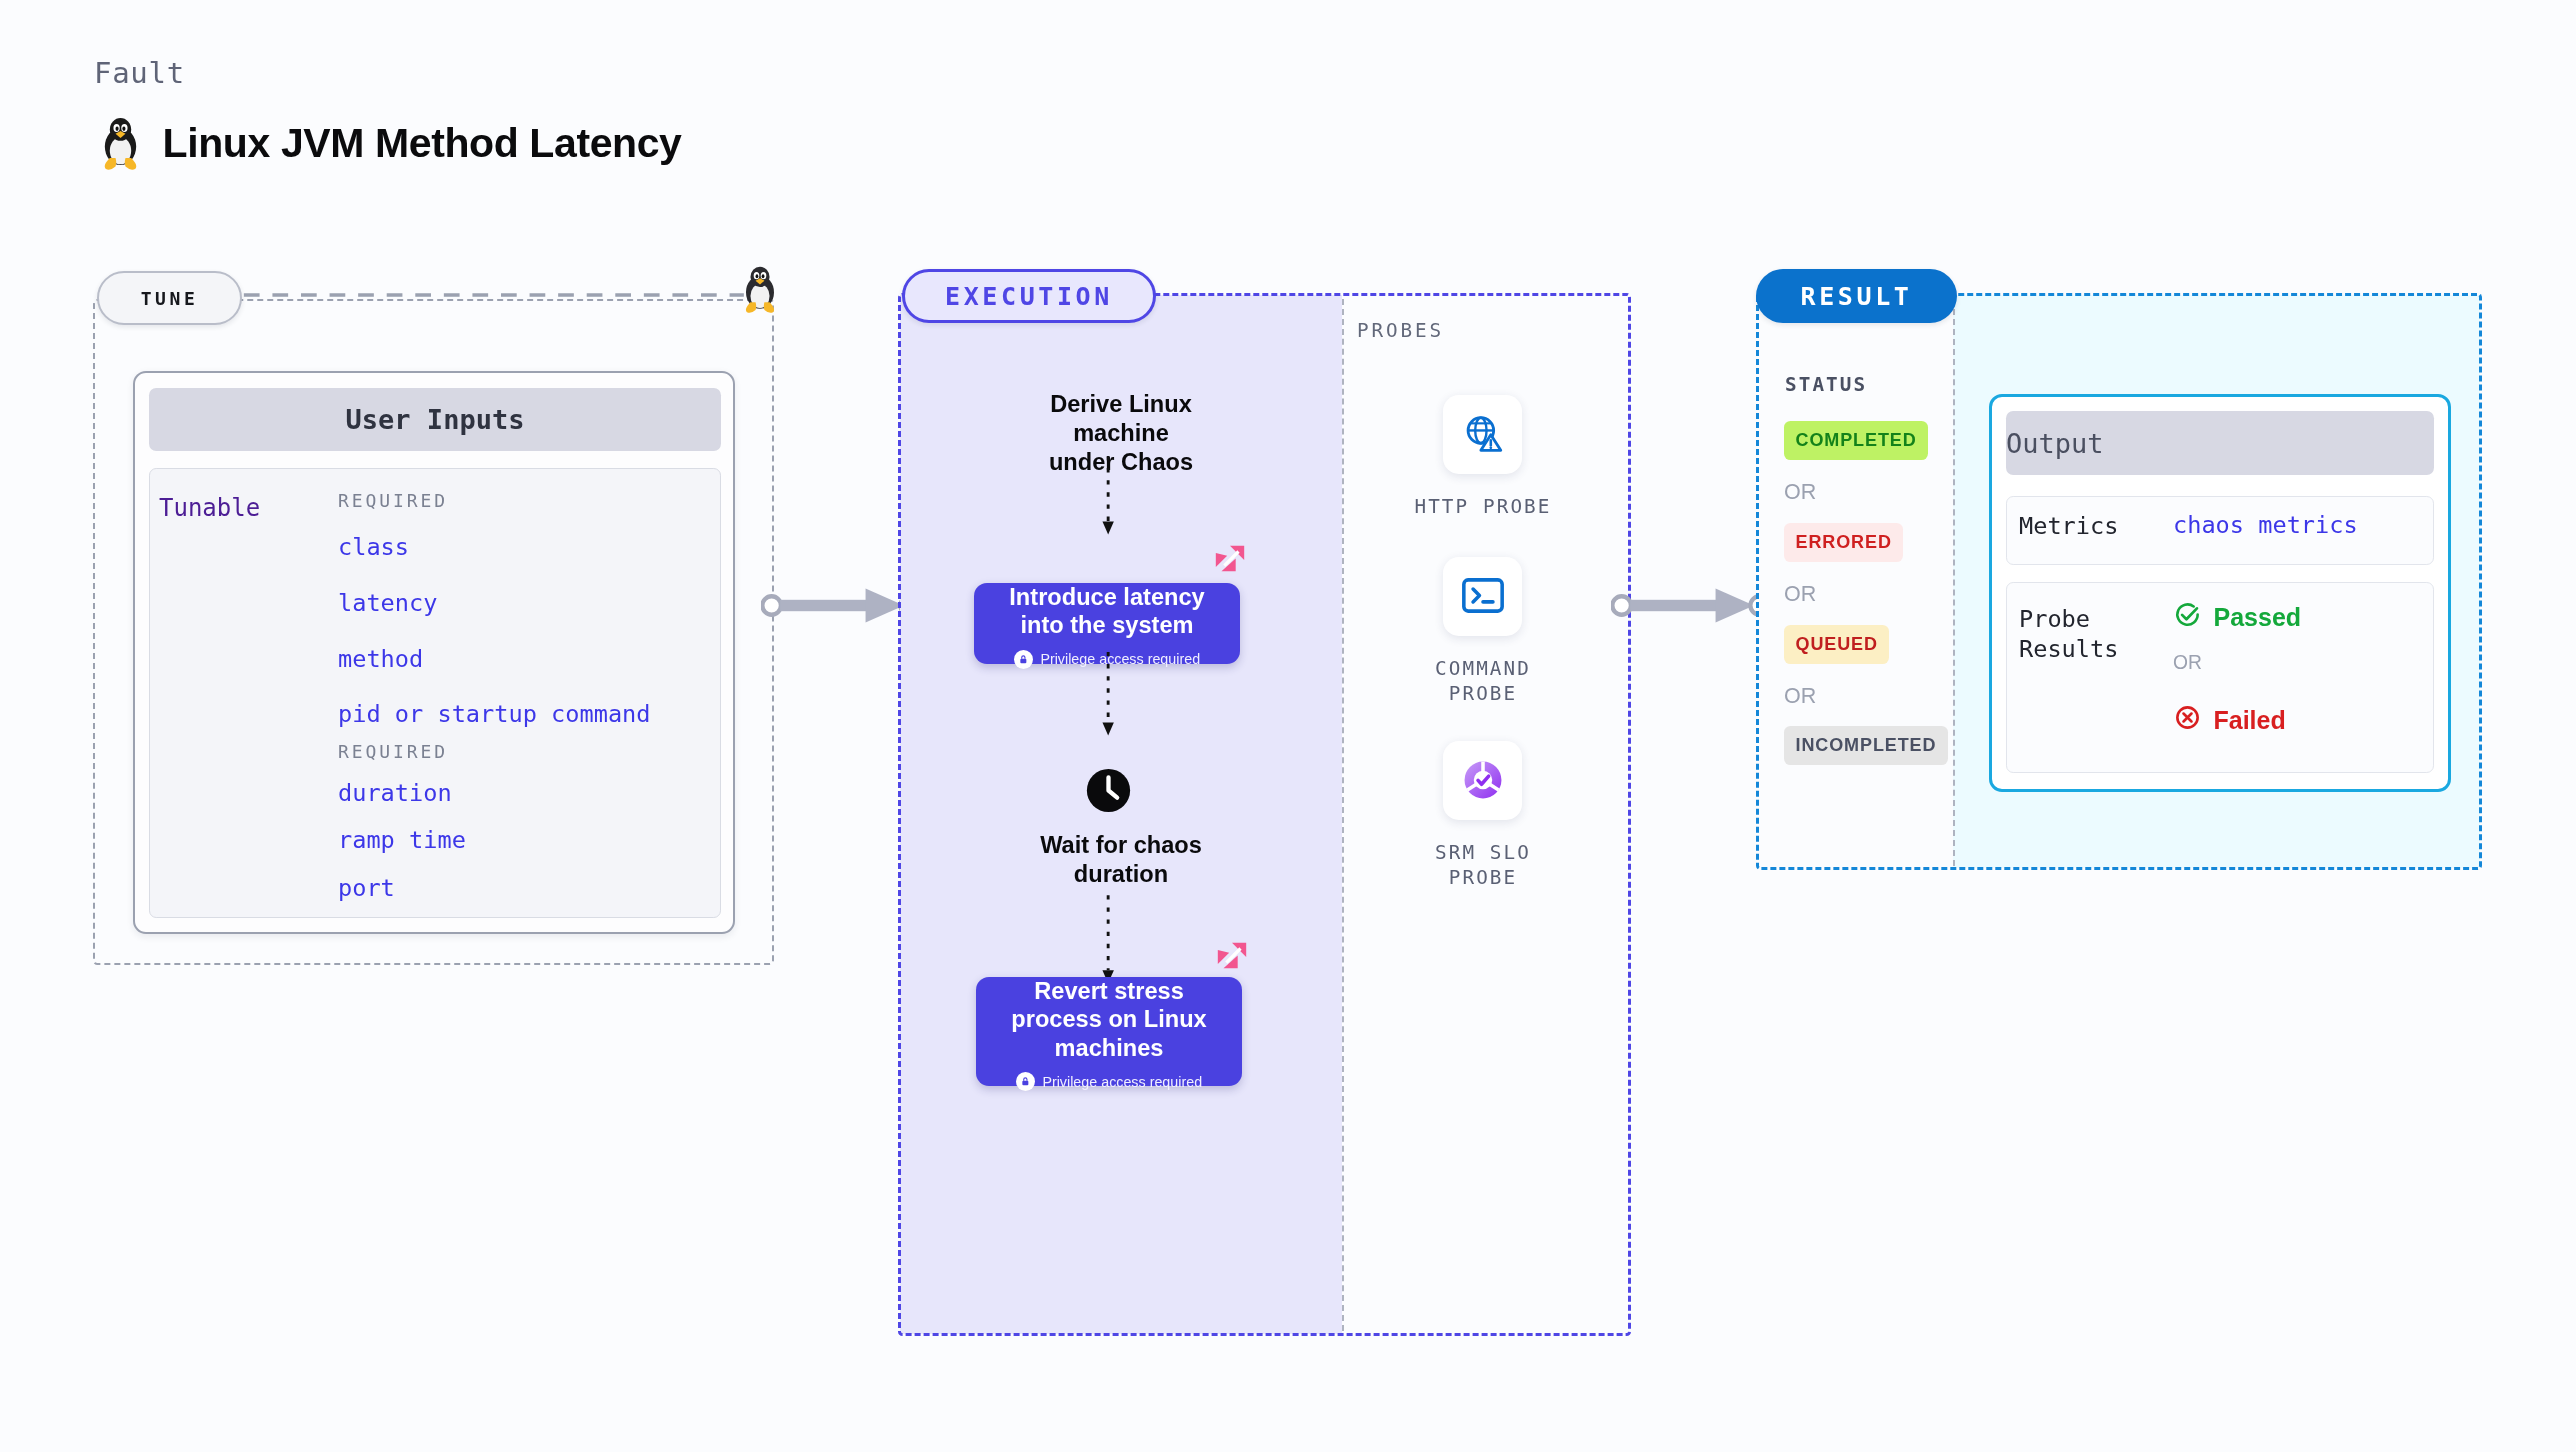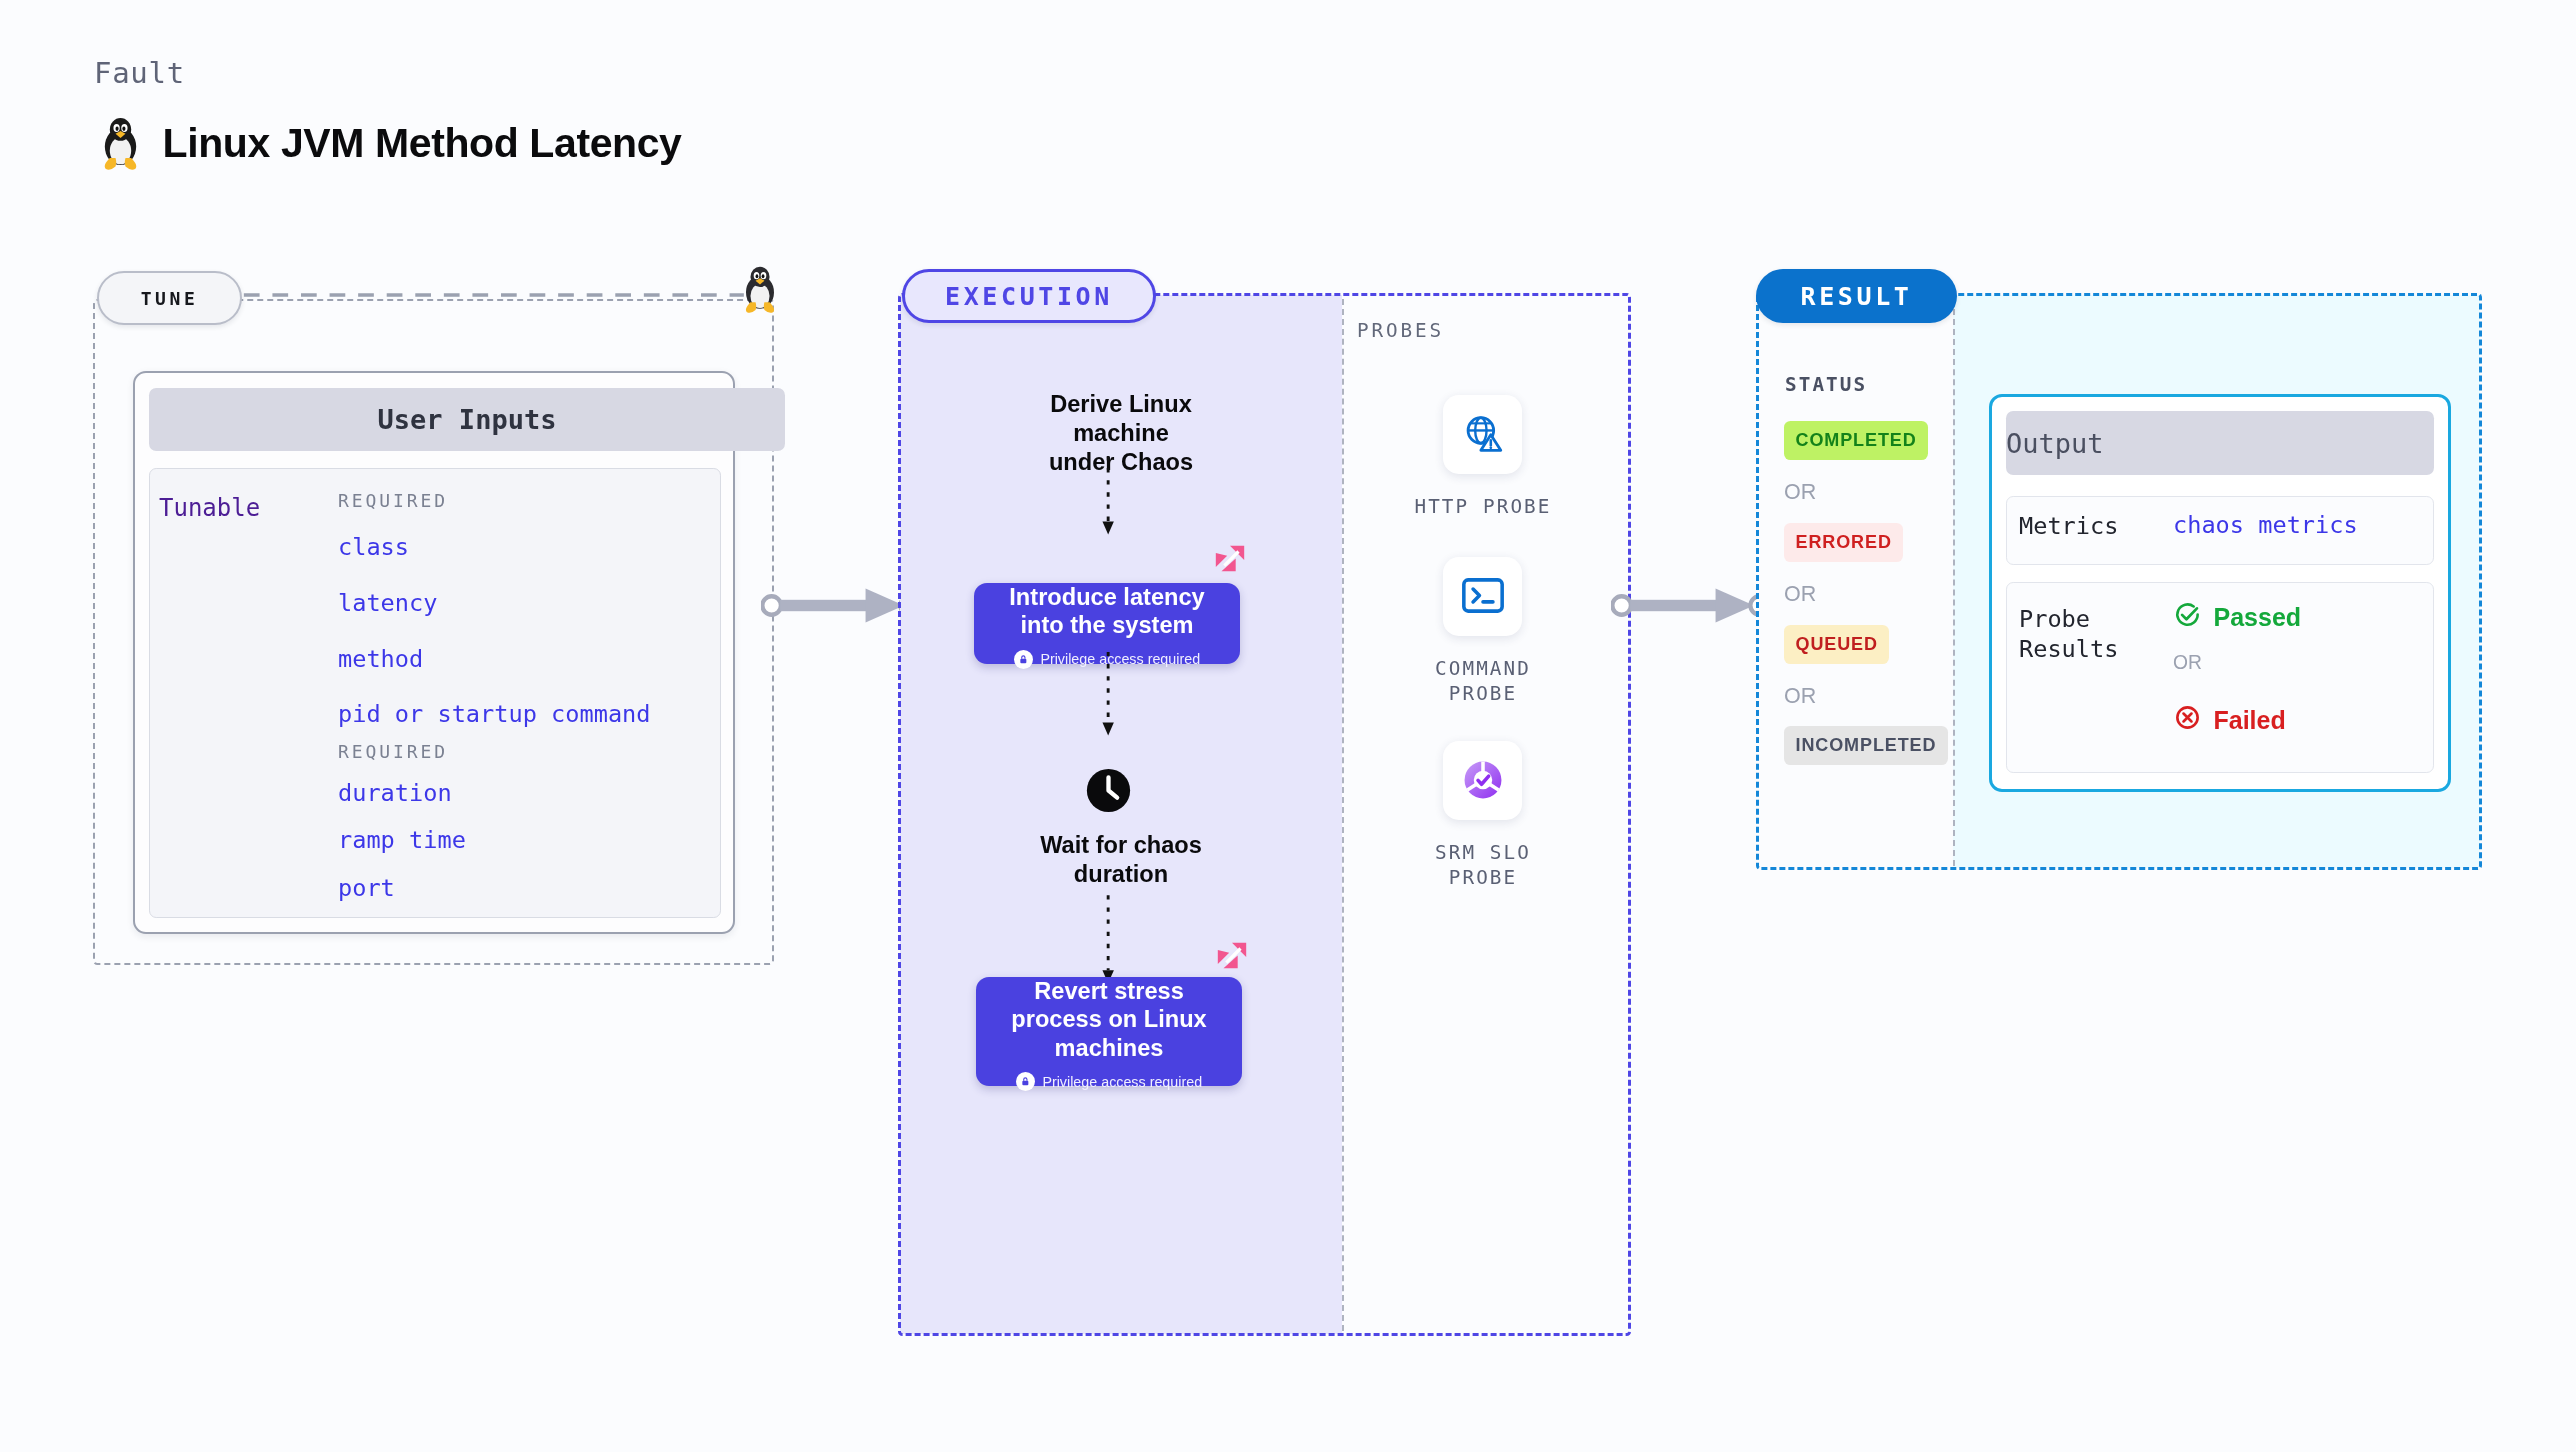--- a/index.html
+++ b/index.html
@@ -285,21 +285,21 @@
       <ellipse cx="28.2" cy="19" rx="2.2" ry="3" fill="#111"></ellipse>
       <ellipse cx="37.8" cy="19" rx="2.2" ry="3" fill="#111"></ellipse>
       <path d="M26 26 L33 22 L40 26 L33 32 Z" fill="#f6b728"></path>
       <path d="M18 60 Q8 70 12 75 Q18 79 26 72 Q28 66 26 60 Z" fill="#f6b728"></path>
       <path d="M48 60 Q58 70 54 75 Q48 79 40 72 Q38 66 40 60 Z" fill="#f6b728"></path>
     </svg>
   </span>
 
   <div class="ui-card" style="left:133px; top:371px; width:602px; height:563px;"></div>
 
-  <div class="ui-head" style="left:149px; top:388px; width:636px; height:63px;">
+  <div class="ui-head" style="left:149px; top:388px; width:572px; height:63px;">
     <span>User Inputs</span>
   </div>
 
   <div class="ui-body" style="left:149px; top:468px; width:572px; height:450px;"></div>
 
   <div class="tunable-label" style="left:159px; top:494px;">Tunable</div>
 
   <div class="group-label" style="left:338px; top:490px;">REQUIRED</div>
   <div class="tune-item" style="left:338px; top:533px;">class</div>
   <div class="tune-item" style="left:338px; top:589px;">latency</div>

